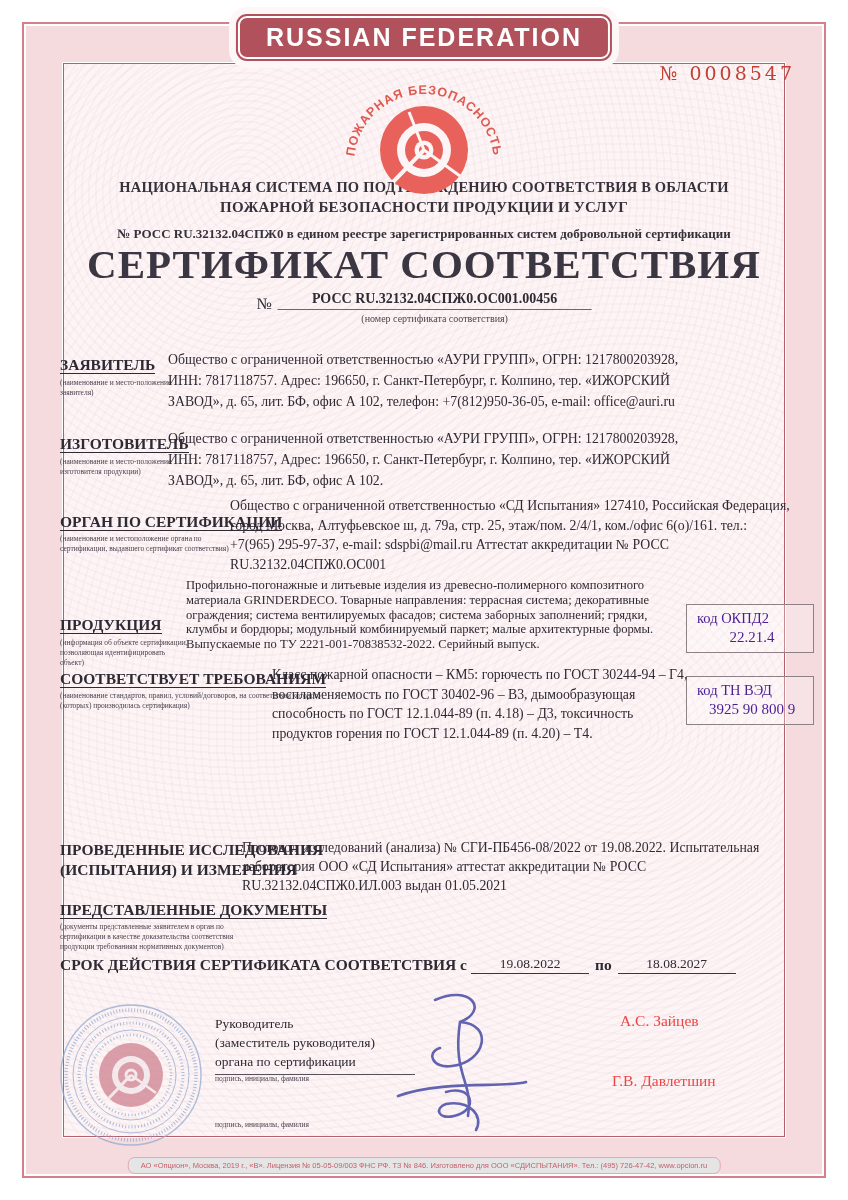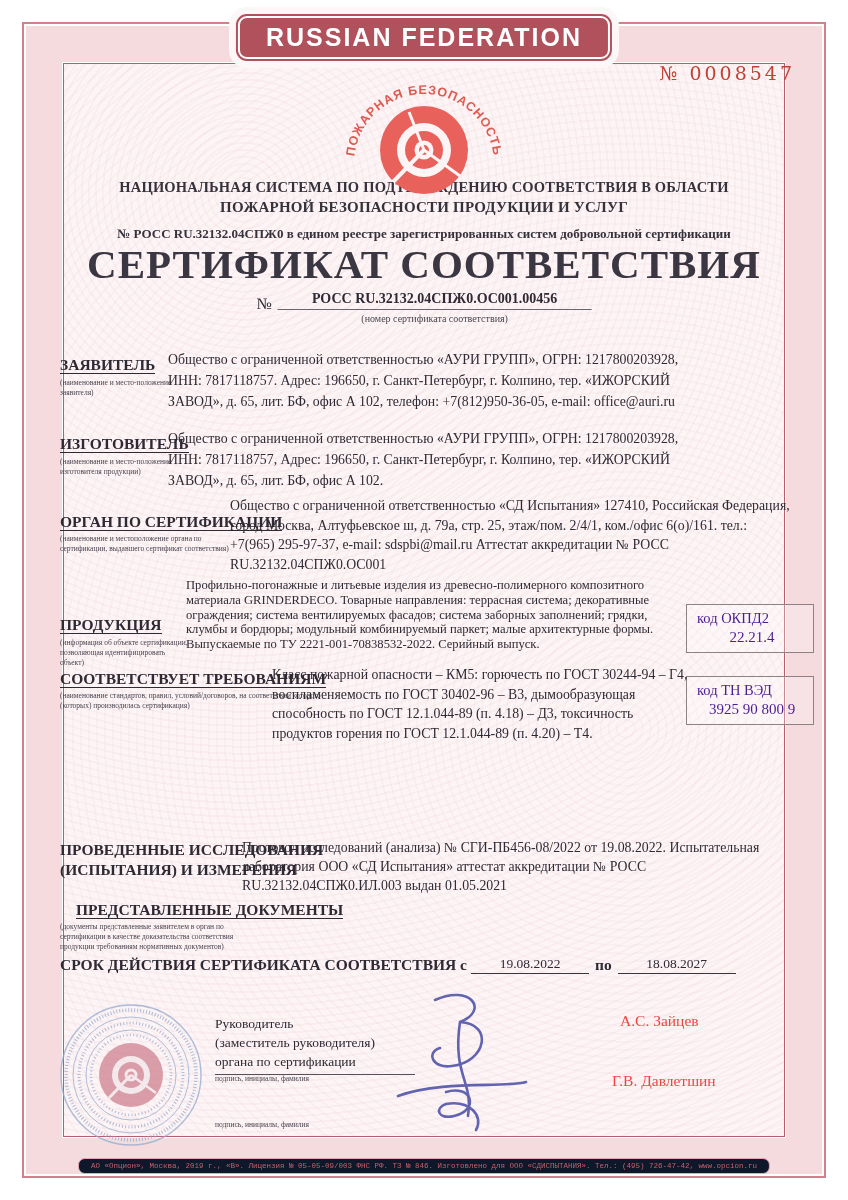--- a/index.html
+++ b/index.html
@@ -77,23 +77,23 @@
   .expert-row{position:absolute; left:215px; top:1094px; width:330px;
     display:flex; align-items:flex-end; z-index:2;}
   .expert-row .el{font-size:14.5px; border-bottom:1px solid #56505a; padding-bottom:2px; white-space:nowrap;}
   .expert-row .line{flex:1; border-bottom:1.5px solid #3a3640; height:16px; margin-left:6px;}
   .name{position:absolute; font-size:15.5px; color:#ef4444; white-space:nowrap; z-index:2;}
   .stamp-svg{position:absolute; left:56px; top:1000px; z-index:1; opacity:0.9;}
   .sign-svg{position:absolute; left:380px; top:988px; z-index:3;}
   
   .footer-strip{
     position:absolute; left:50%; bottom:26px; transform:translateX(-50%);
-    background:#0f172a; border:1px solid #e0aab3; border-radius:7px;
+    background:#e5e5e5; border:1px solid #e0aab3; border-radius:7px;
     padding:3px 12px; font-size:7.5px; color:#c4606b; white-space:nowrap; z-index:6;
-    font-family:Liberation Mono, monospace;
+    font-family:Liberation Sans, sans-serif;
   }
 </style>
 </head>
 <body>
 
 <div class="page">
 
   <div class="line-outer"></div>
   <div class="band">
     <div class="t"></div>
@@ -174,21 +174,21 @@
   <div class="sec-label" style="left:60px; top:670px;">
     <span class="u" style="border-bottom:1.5px solid #2e2a34;">СООТВЕТСТВУЕТ ТРЕБОВАНИЯМ</span>
   </div>
   <div class="sec-cap" style="left:60px; top:691px; width:272px;">(наименование стандартов, правил, условий/договоров, на соответствии которого (которых) производилась сертификация)</div>
   <div class="sec-text" style="left:272px; top:665px; width:422px; line-height:19.5px;">Класс пожарной опасности – КМ5: горючесть по ГОСТ 30244-94 – Г4, воспламеняемость по ГОСТ 30402-96 – В3, дымообразующая способность по ГОСТ 12.1.044-89 (п. 4.18) – Д3, токсичность продуктов горения по ГОСТ 12.1.044-89 (п. 4.20) – Т4.</div>
 
   <div class="sec-label" style="left:60px; top:841px;">ПРОВЕДЕННЫЕ ИССЛЕДОВАНИЯ</div>
   <div class="sec-label" style="left:60px; top:861px;">(ИСПЫТАНИЯ) И ИЗМЕРЕНИЯ</div>
   <div class="sec-text" style="left:242px; top:838px; width:556px; line-height:19px;">Протокол исследований (анализа) № СГИ-ПБ456-08/2022 от 19.08.2022. Испытательная лаборатория ООО «СД Испытания» аттестат аккредитации № РОСС RU.32132.04СПЖ0.ИЛ.003 выдан 01.05.2021</div>
 
-  <div class="sec-label" style="left:76px; top:901px;text-align:center;">
+  <div class="sec-label" style="left:60px; top:901px;text-align:center;">
     <span class="u" style="border-bottom:1.5px solid #2e2a34;">ПРЕДСТАВЛЕННЫЕ ДОКУМЕНТЫ</span>
   </div>
   <div class="sec-cap" style="left:60px; top:922px; width:180px;">(документы представленные заявителем в орган по сертификации в качестве доказательства соответствия продукции требованиям нормативных документов)</div>
 
   <div class="validity">
     <span class="vl">СРОК ДЕЙСТВИЯ СЕРТИФИКАТА СООТВЕТСТВИЯ с</span>
     <span class="slot">19.08.2022</span>
     <span class="po">по</span>
     <span class="slot">18.08.2027</span>
   </div>

